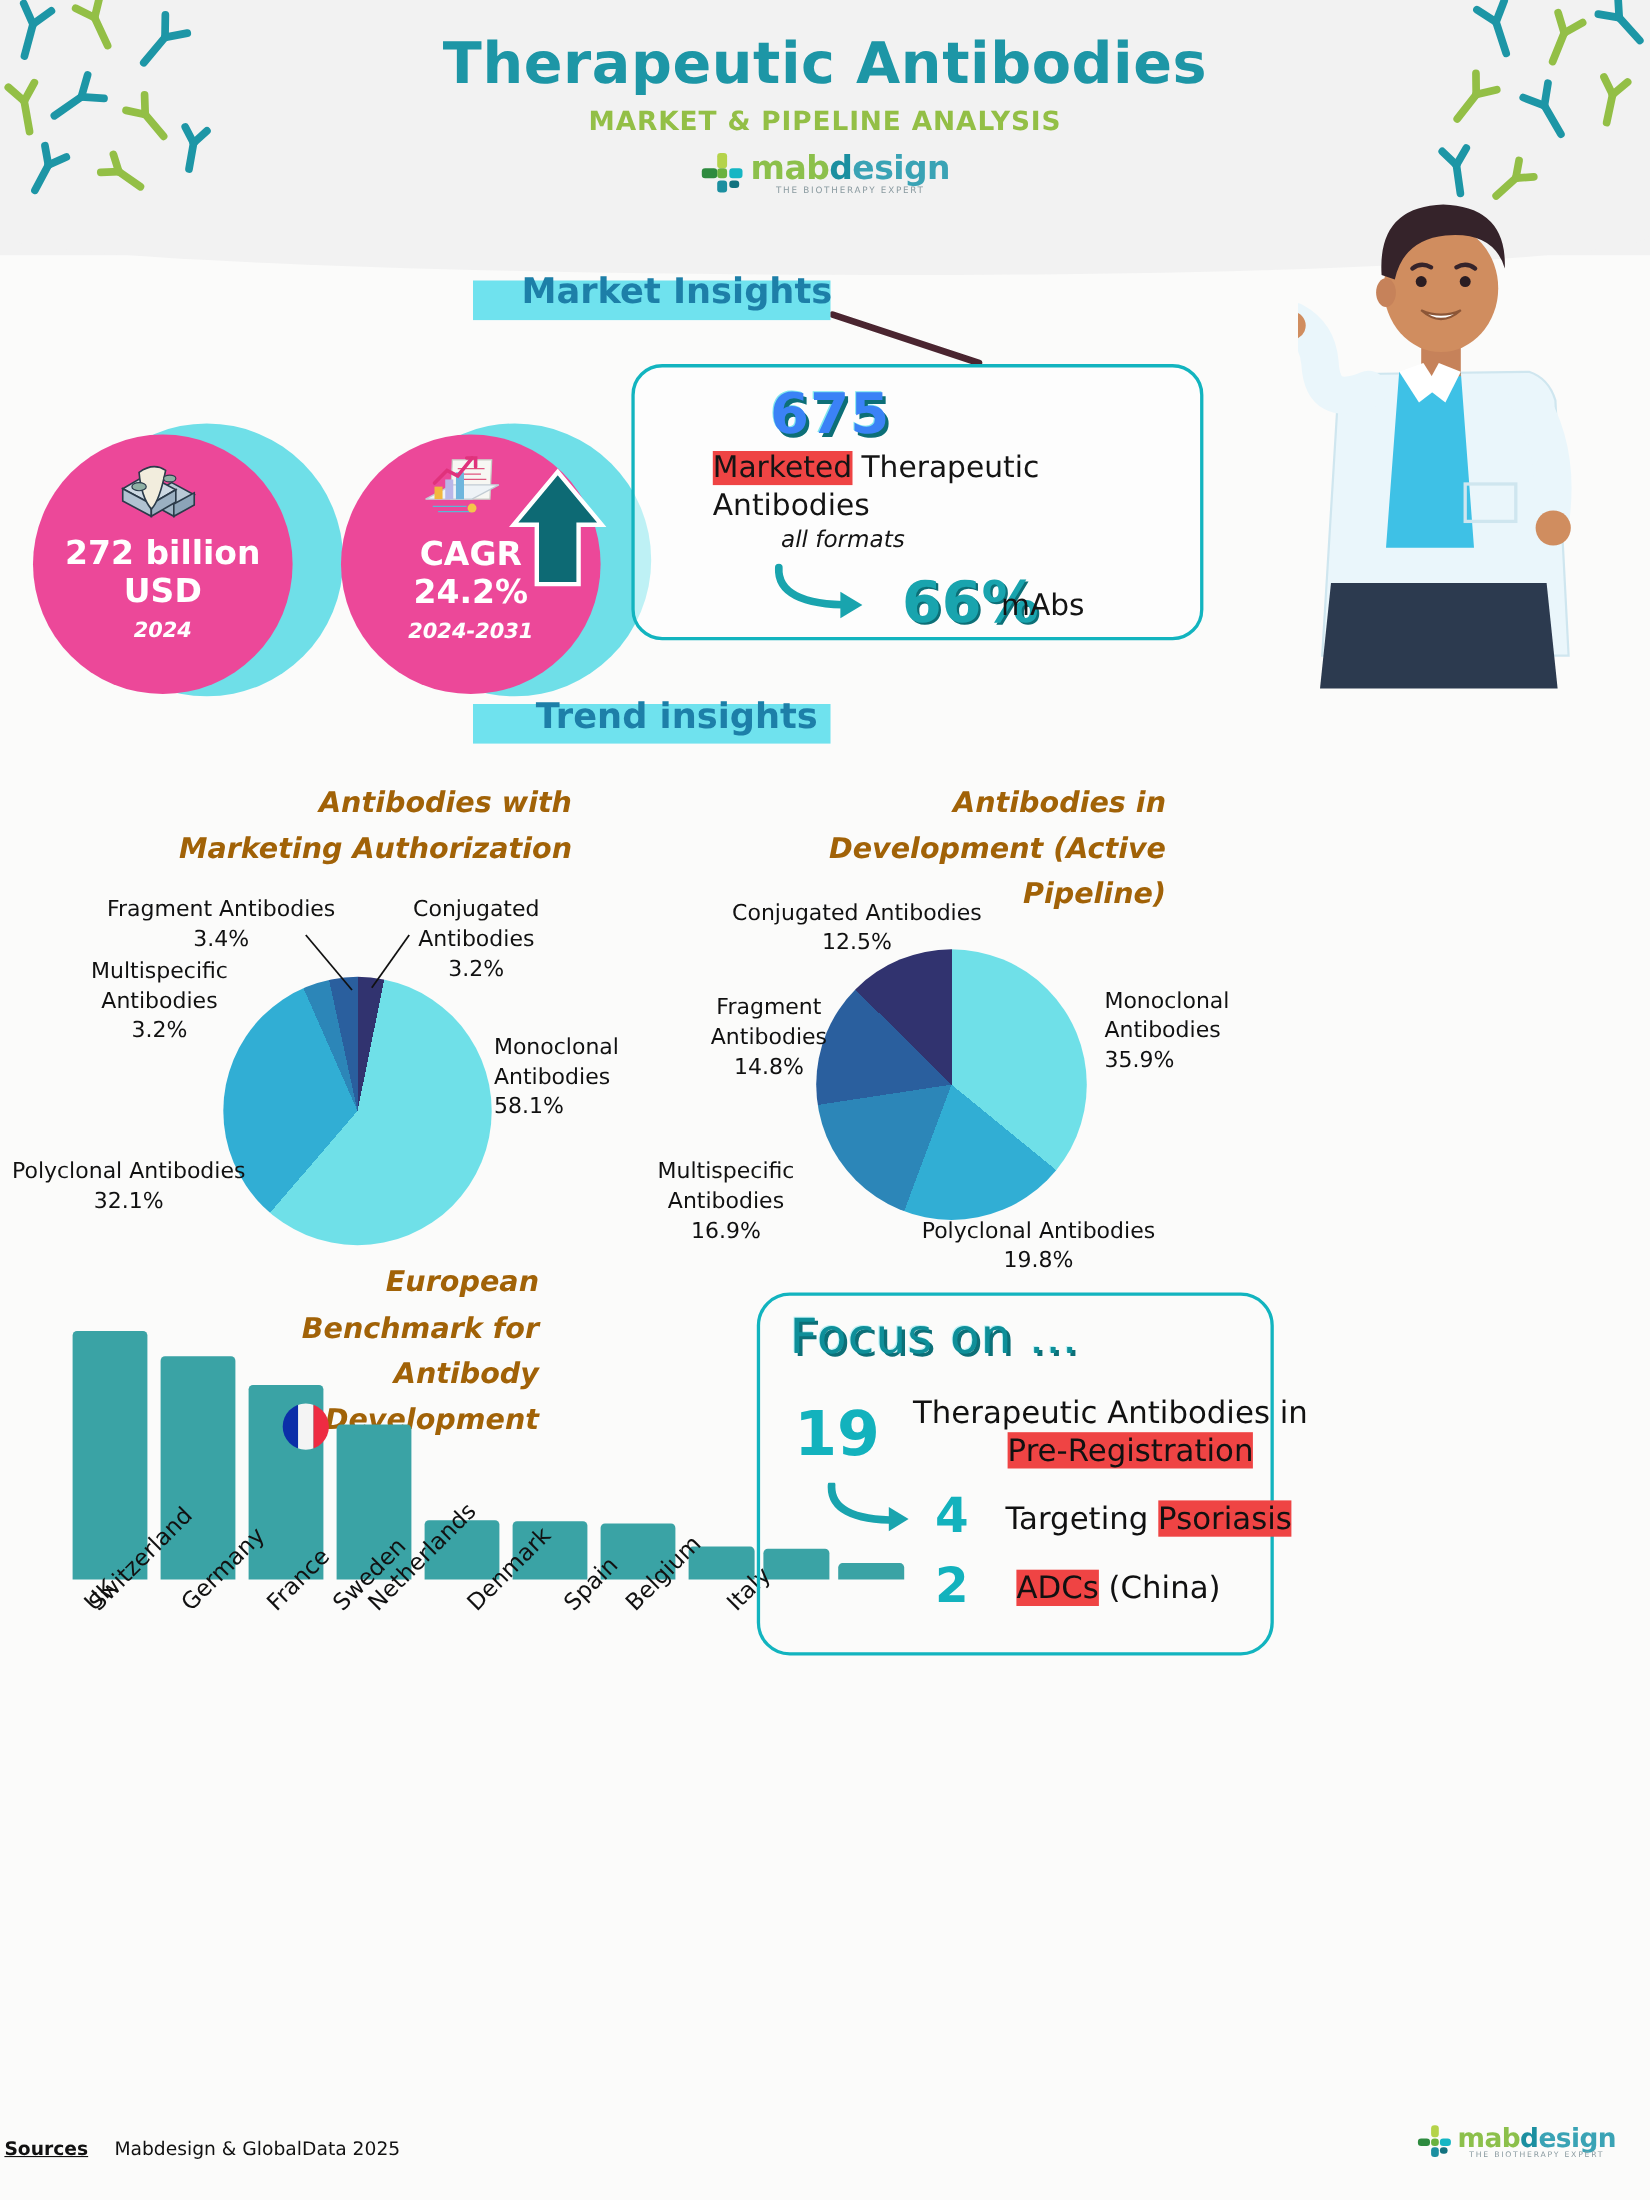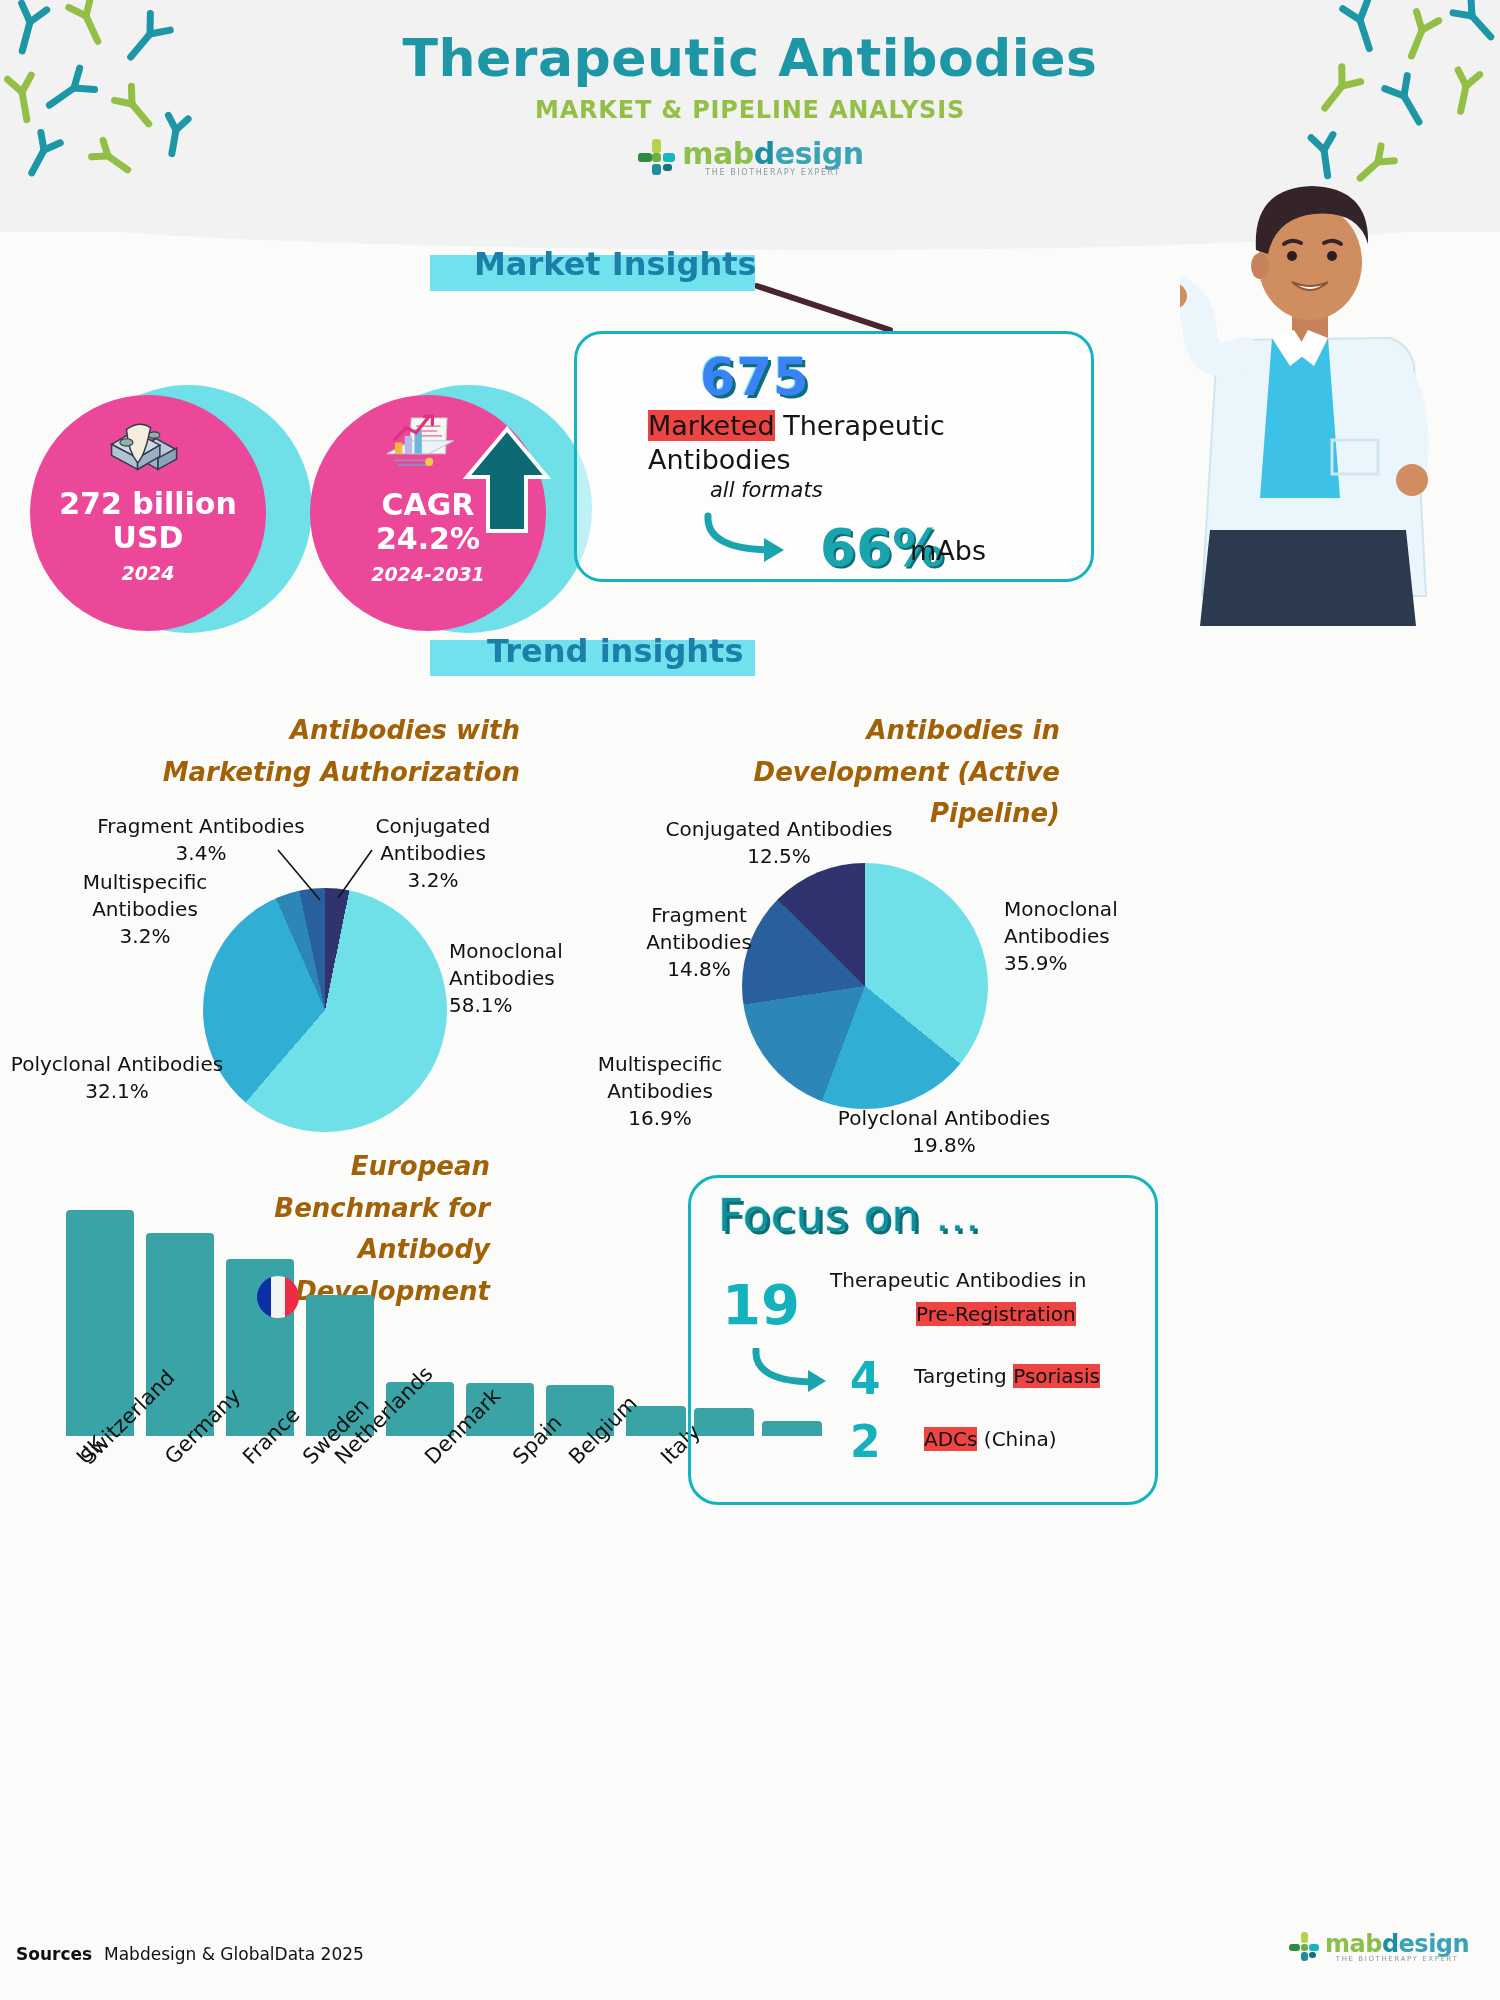--- a/index.html
+++ b/index.html
@@ -101,21 +101,21 @@
 
   
   .focus-box { position:absolute; border:3px solid #12b4bf; border-radius:30px; }
   .focus-title {
     position:absolute; font-size:44px; color:#0e8f99; font-weight:400;
     text-shadow: 3px 3px 0 #0c6f77, -1px -1px 0 #bff2f6;
     letter-spacing:1px;
   }
   .focus-num { position:absolute; font-size:56px; font-weight:700; color:#13b2bd; }
   .focus-num.small { font-size:44px; }
-  .focus-txt { position:absolute; font-size:20px; color:#111; white-space:nowrap;}
+  .focus-txt { position:absolute; font-size:28px; color:#111; white-space:nowrap;}
 
   
   .src-label { position:absolute; font-size:17px; font-weight:700; color:#111; }
   .src-text { position:absolute; font-size:17px; color:#111; }
   .logo-bottom { position:absolute; display:flex; align-items:center; gap:5px; }
   .logo-bottom .logo-word { font-size:24px; }
 </style>
 </head>
 <body>
 
@@ -499,21 +499,21 @@
   <div class="focus-num small" style="left:850px;top:1353px;">4</div>
   <div class="focus-txt" style="left:914px;top:1364px;">
     <span>Targeting </span><span class="hl">Psoriasis</span>
   </div>
 
   <div class="focus-num small" style="left:850px;top:1416px;">2</div>
   <div class="focus-txt" style="left:924px;top:1427px;">
     <span class="hl">ADCs</span><span> (China)</span>
   </div>
 
-  <div class="src-label" style="left:16px;top:1944px;">Sources</div>
+  <div class="src-label" style="left:4px;top:1944px;text-decoration:underline;">Sources</div>
   <div class="src-text" style="left:104px;top:1944px;">Mabdesign &amp; GlobalData  2025</div>
 
   <div class="logo-bottom" style="left:1288px;top:1930px;">
     <div class="logo-mark" style="width:32px;height:32px;">
       <span class="lm" style="left:13px;top:1px;width:7px;height:11px;background:#b5d34a;"></span>
       <span class="lm" style="left:1px;top:13px;width:11px;height:7px;background:#2e8b3f;"></span>
       <span class="lm" style="left:13px;top:13px;width:7px;height:7px;background:#6ab23f;"></span>
       <span class="lm" style="left:21px;top:13px;width:10px;height:7px;background:#15b6c4;"></span>
       <span class="lm" style="left:13px;top:21px;width:7px;height:9px;background:#1b8fa0;"></span>
       <span class="lm" style="left:21px;top:21px;width:7px;height:6px;background:#12727f;"></span>

